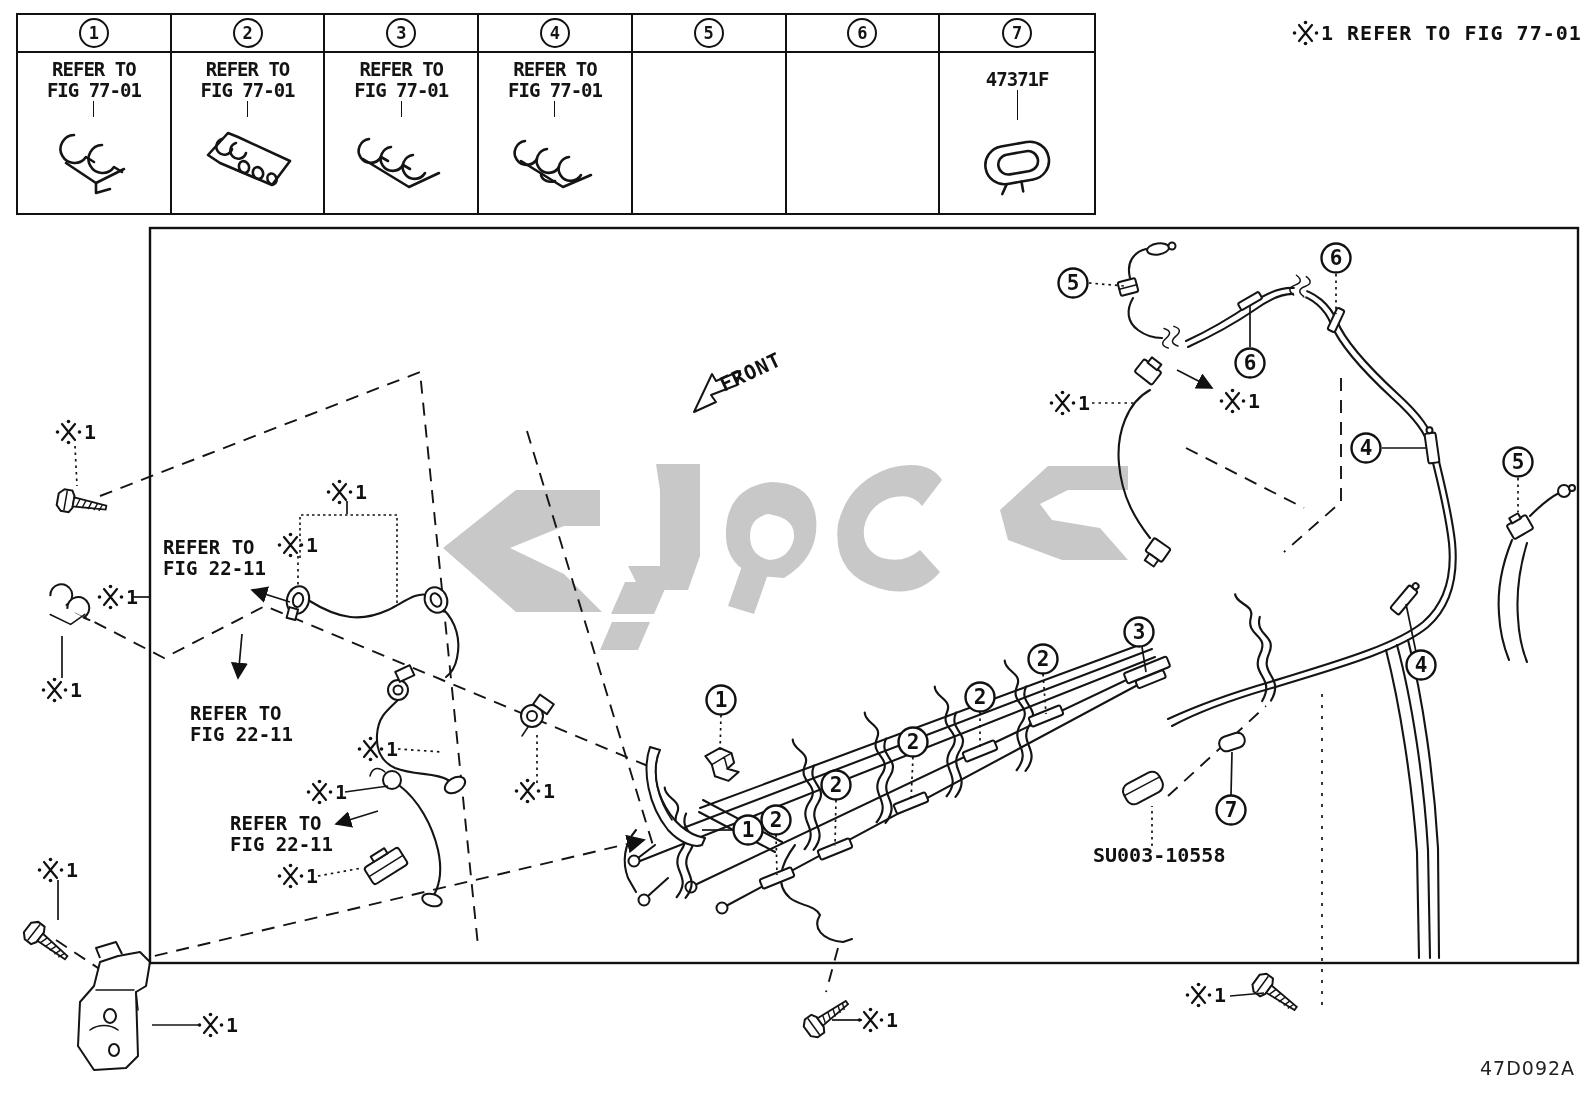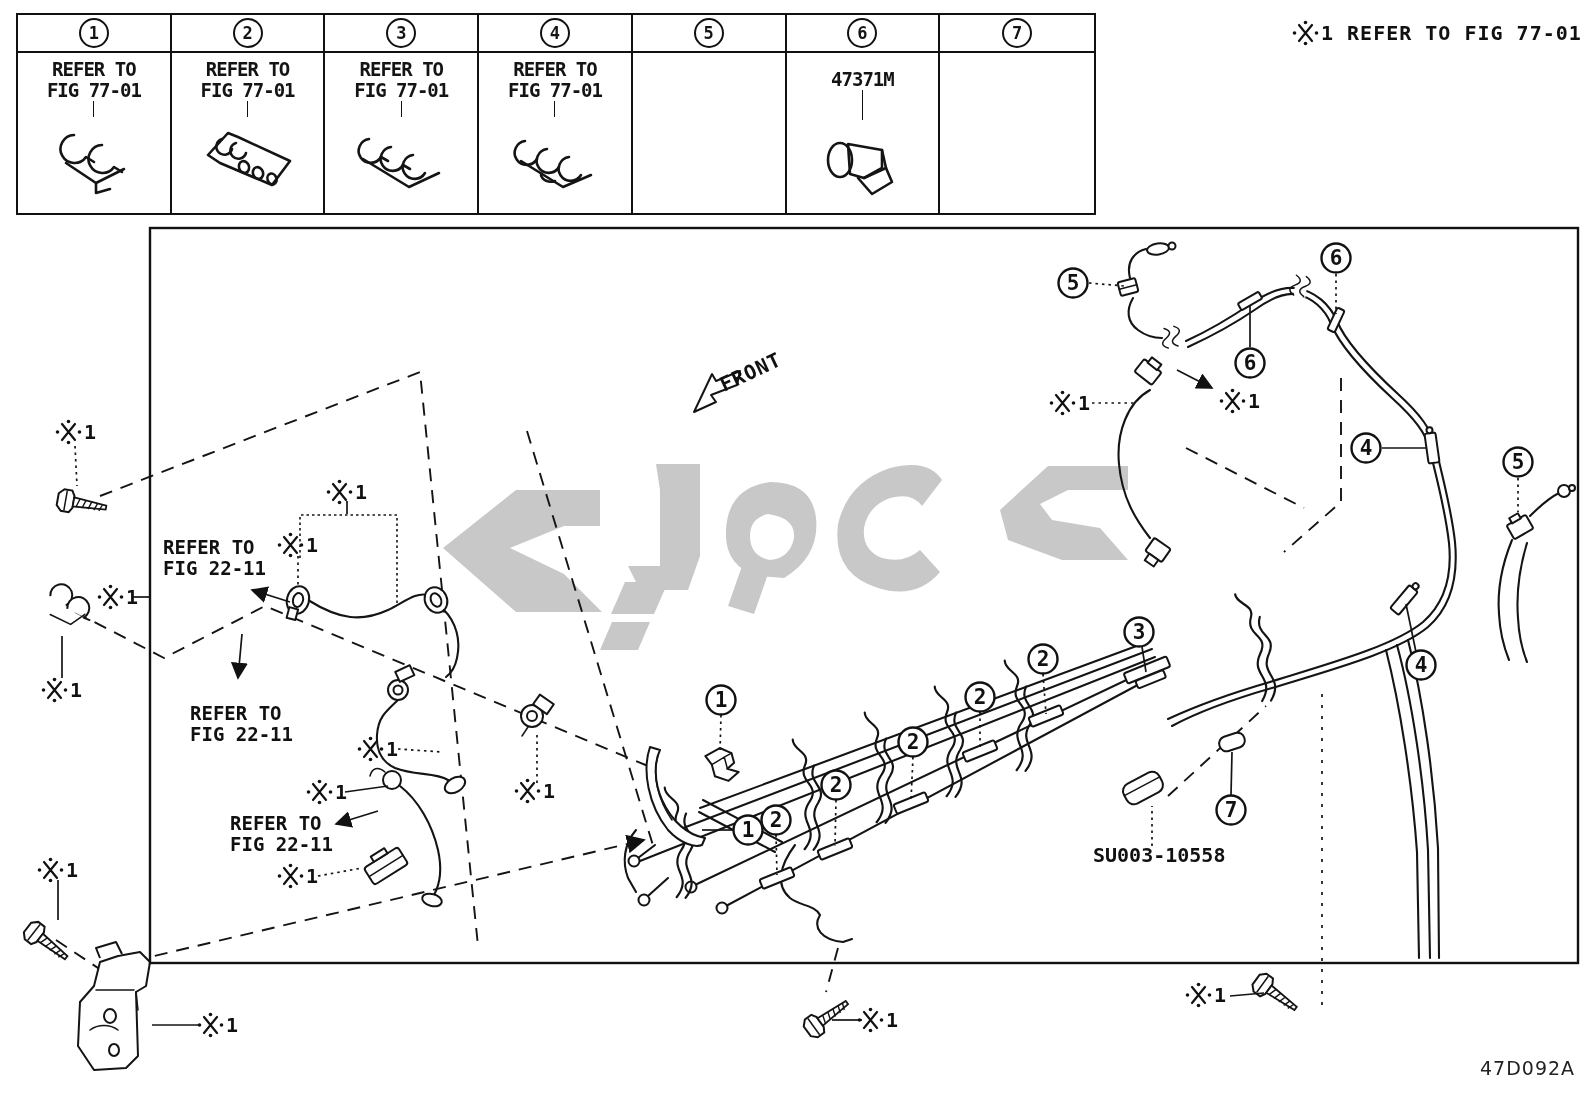--- a/index.html
+++ b/index.html
@@ -110,34 +110,34 @@
     </div>
     <div class="cell">
       <div class="cnum">
         <span class="circ">5</span>
       </div>
     </div>
     <div class="cell">
       <div class="cnum">
         <span class="circ">6</span>
       </div>
-     <div class="cbody">
-       <div class="clabel single">
-         <div>47371M</div>
-       </div>
-       <div class="cleader" style="height:30px"></div>
-       <svg class="cicon" viewBox="0 0 100 80">
-          <use href="#sym-push-clip"></use>
-        </svg>
-     </div>
     </div>
     <div class="cell">
       <div class="cnum">
         <span class="circ">7</span>
       </div>
+     <div class="cbody">
+       <div class="clabel single">
+         <div>47371F</div>
+       </div>
+       <div class="cleader" style="height:30px"></div>
+       <svg class="cicon" viewBox="0 0 100 80">
+          <use href="#sym-grommet"></use>
+        </svg>
+     </div>
     </div>
   </div>
 
 <svg id="stage" width="1592" height="1099" viewBox="0 0 1592 1099">
   <defs>
     <marker id="ah" viewBox="0 0 10 10" refX="9" refY="5" markerWidth="10" markerHeight="10" orient="auto-start-reverse">
       <path d="M0,0 L10,5 L0,10 z" fill="#111"></path>
     </marker>
     <symbol id="sym-clip-2way" viewBox="0 0 100 80">
       <path d="M30,16 A14,14 0 1 0 42,38 L50,43"></path>

